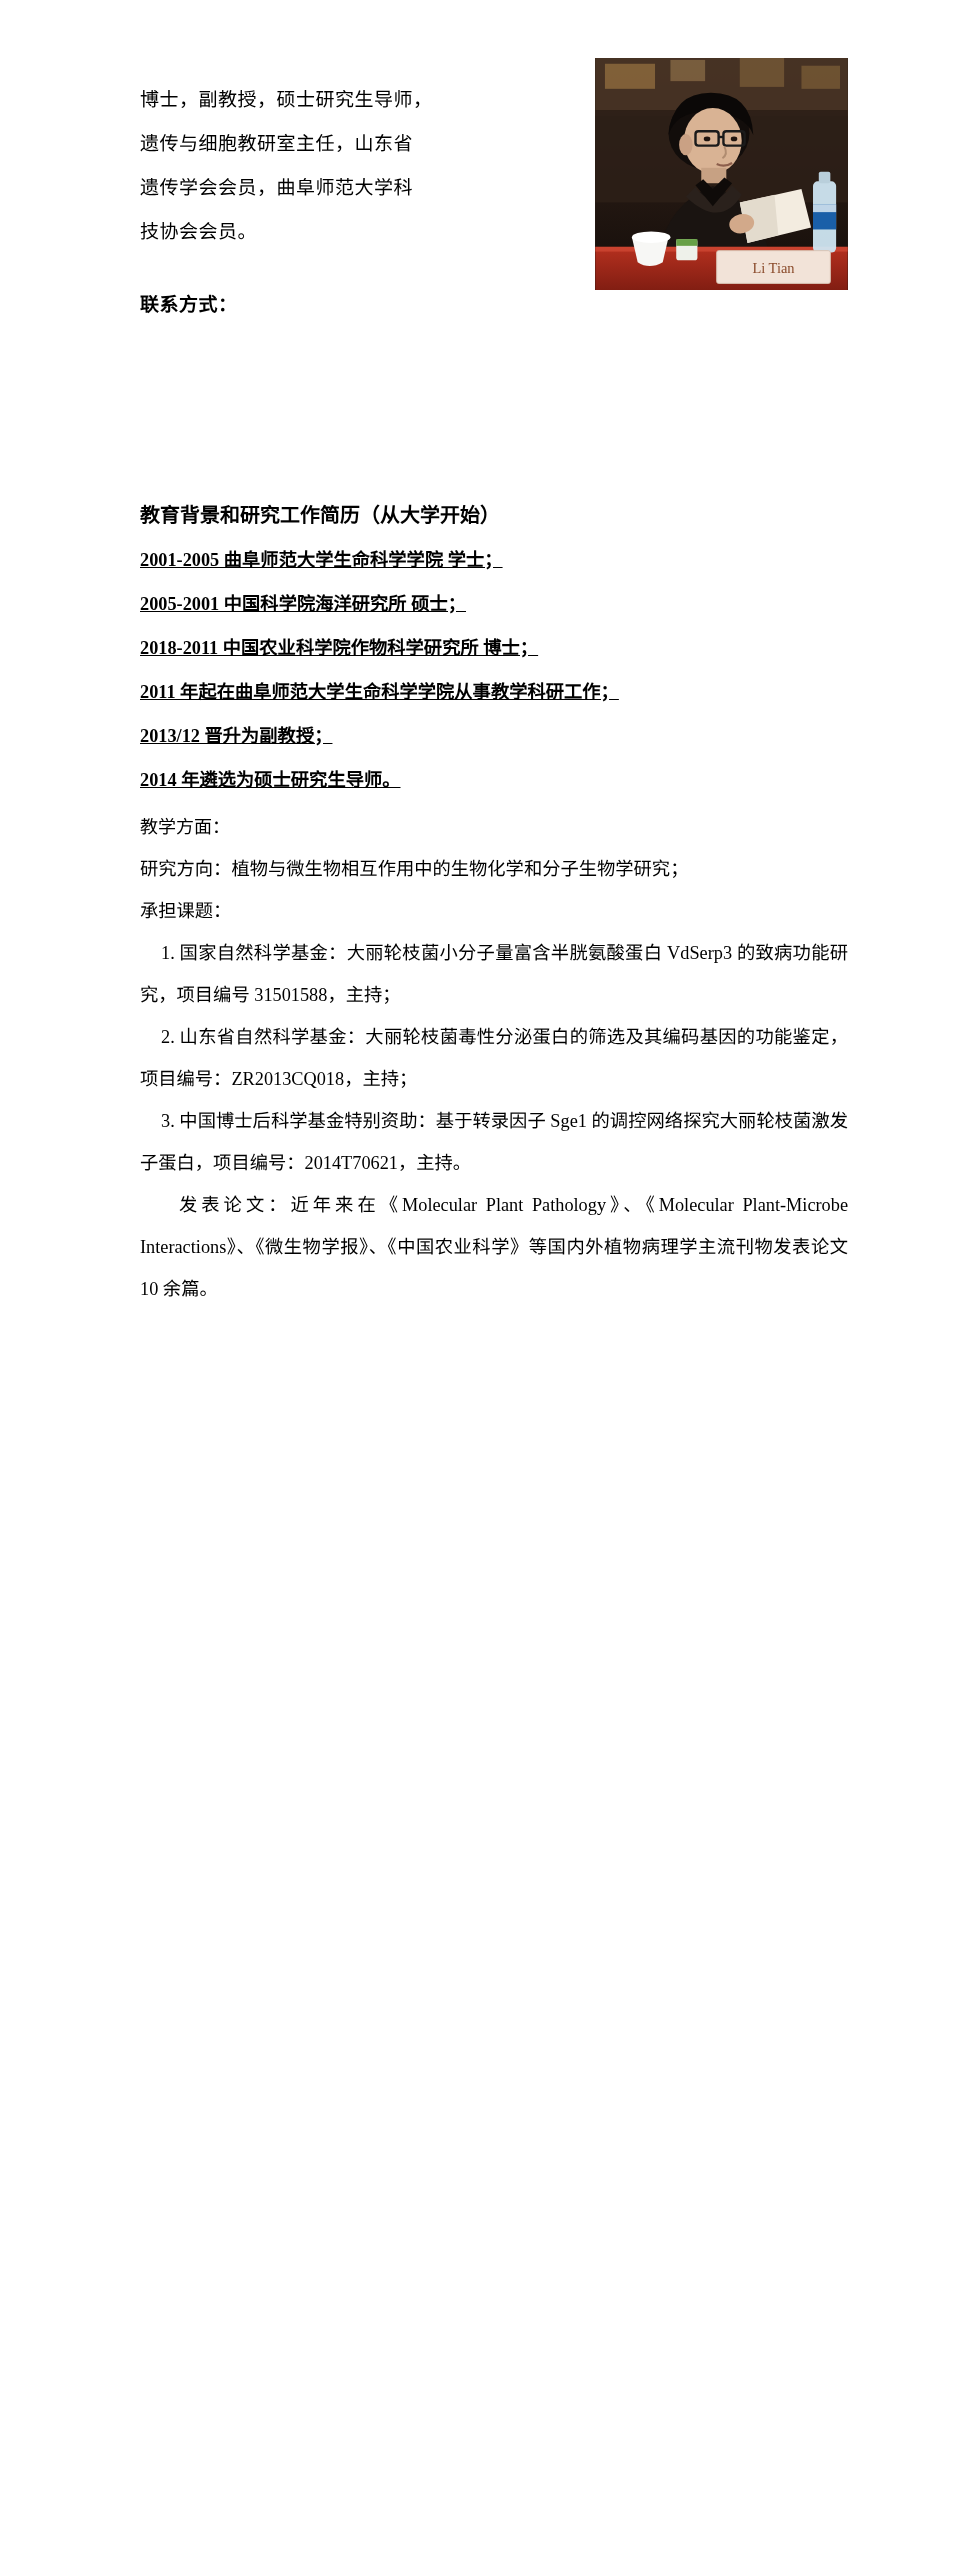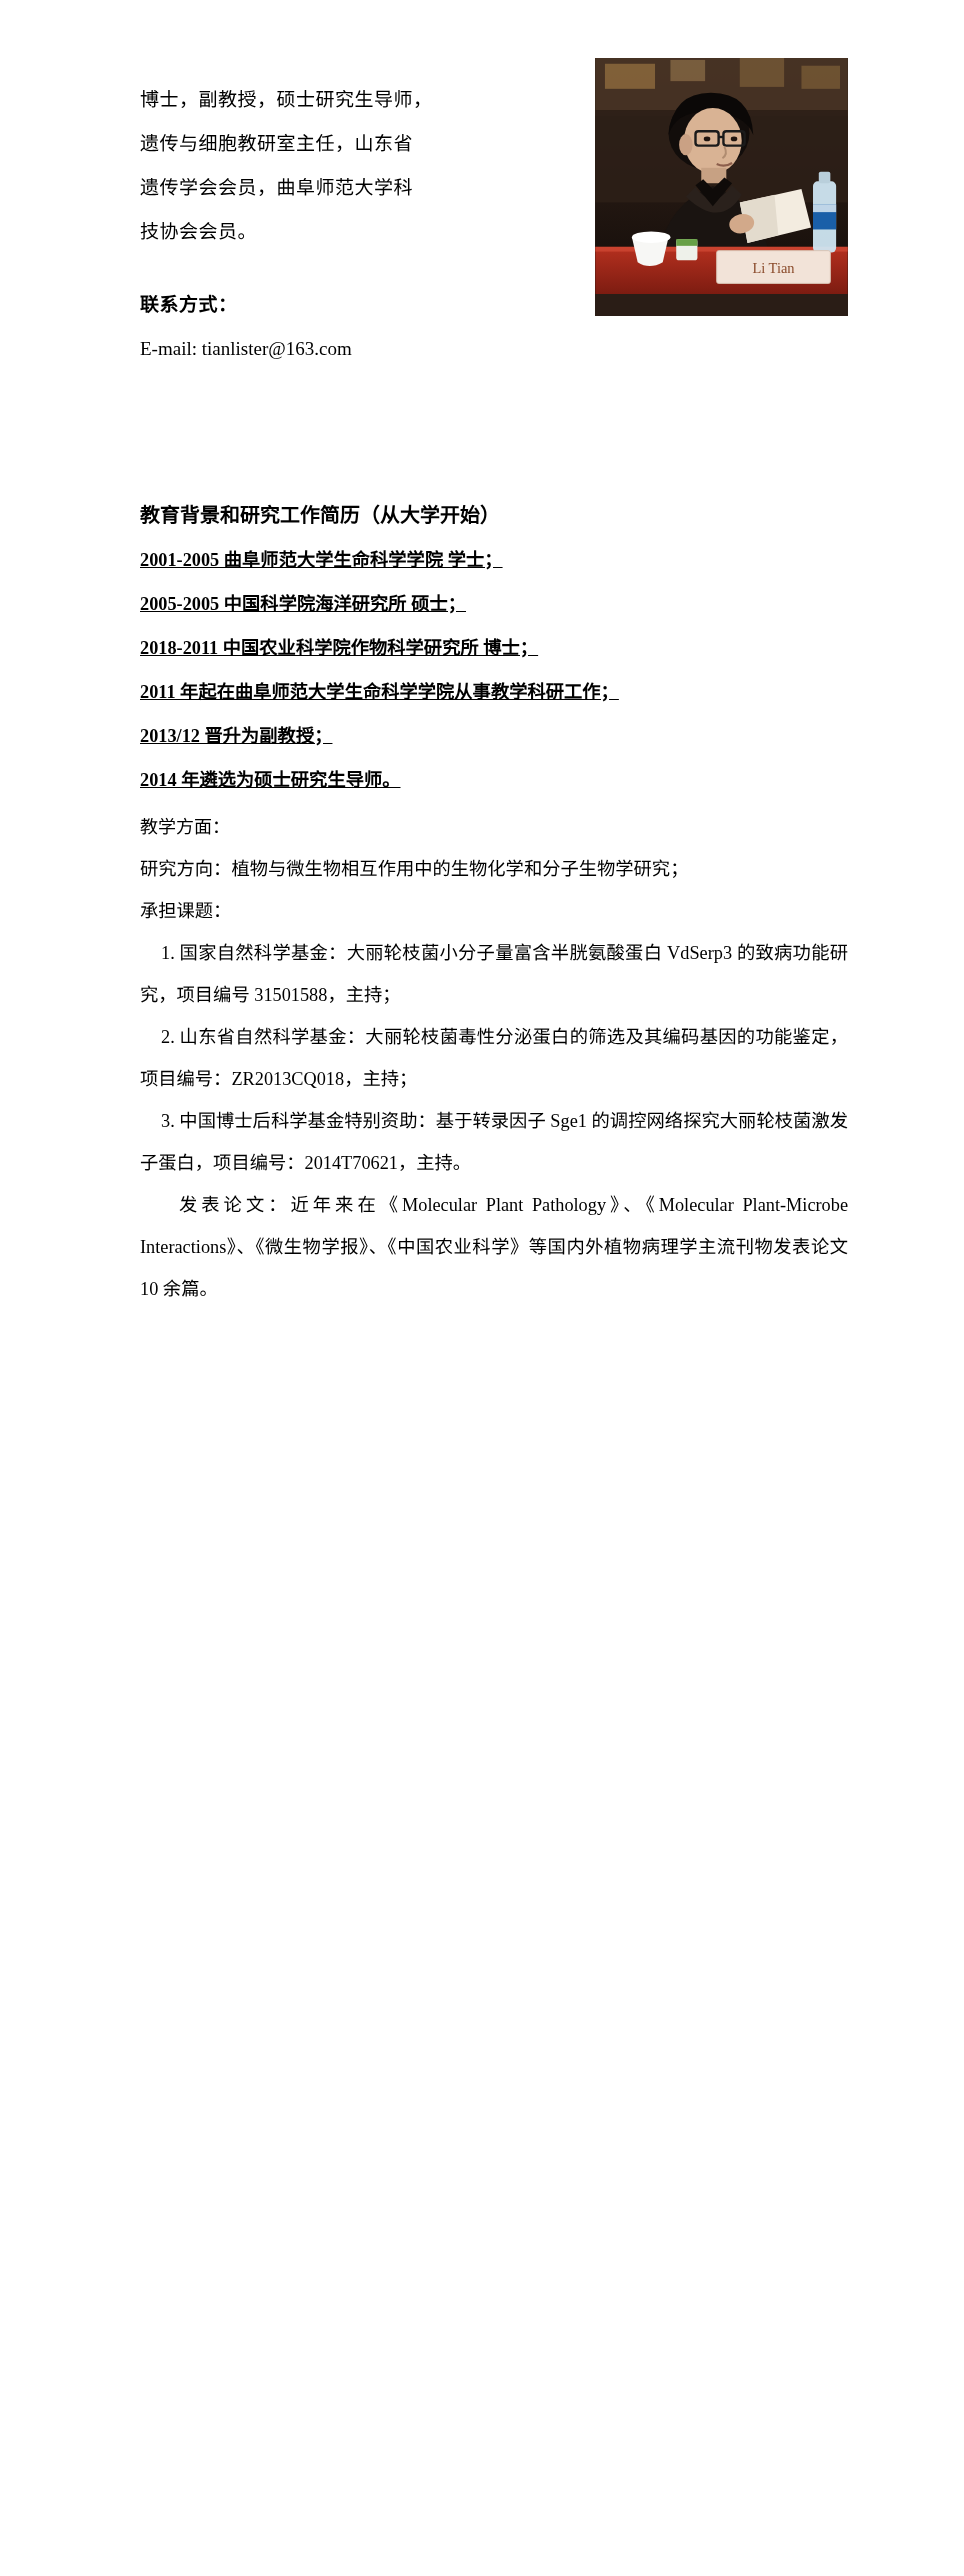--- a/index.html
+++ b/index.html
@@ -48,21 +48,21 @@
     line-height: 44px;
     font-family: "Liberation Serif", serif;
   }
 
   
   .photo {
     position: absolute;
     top: 19px;
     right: 0px;
     width: 253px;
-    height: 258px;
+    height: 232px;
     overflow: hidden;
     background: #2a1d16;
   }
   .photo svg {
     display: block;
   }
 
   
   .section-title {
     font-size: 20px;
@@ -108,21 +108,20 @@
 
   <div class="header">
 
     <div class="header-text">
       <div class="hline">博士，副教授，硕士研究生导师，</div>
       <div class="hline">遗传与细胞教研室主任，山东省</div>
       <div class="hline">遗传学会会员，曲阜师范大学科</div>
       <div class="hline">技协会会员。</div>
       <div class="hgap"></div>
       <div class="hline bold">联系方式：</div>
-      <div class="email">E-mail: tianlister@163.com</div>
     </div>
 
     <div class="photo">
       <svg width="253" height="236" viewBox="0 0 262 245" xmlns="http://www.w3.org/2000/svg">
         <defs>
           <linearGradient id="bg" x1="0" y1="0" x2="0" y2="1">
             <stop offset="0%" stop-color="#3b2a1e"></stop>
             <stop offset="55%" stop-color="#241812"></stop>
             <stop offset="100%" stop-color="#120c09"></stop>
           </linearGradient>
@@ -189,21 +188,21 @@
         <rect x="126" y="200" width="118" height="34" rx="2" fill="none" stroke="#d9c4b4" stroke-width="1"></rect>
         <text x="185" y="223" font-family="Liberation Serif, serif" font-size="15" fill="#8a4a2a" text-anchor="middle">Li Tian</text>
       </svg>
     </div>
 
   </div>
 
   <div class="section-title">教育背景和研究工作简历（从大学开始）</div>
 
   <div class="edu-line">2001-2005  曲阜师范大学生命科学学院  学士；</div>
-  <div class="edu-line">2005-2005 中国科学院海洋研究所  硕士；</div>
+  <div class="edu-line">2005-2001 中国科学院海洋研究所  硕士；</div>
   <div class="edu-line">2018-2011 中国农业科学院作物科学研究所  博士；</div>
   <div class="edu-line">2011 年起在曲阜师范大学生命科学学院从事教学科研工作；</div>
   <div class="edu-line">2013/12 晋升为副教授；</div>
   <div class="edu-line">2014 年遴选为硕士研究生导师。</div>
 
 
   <div class="sub-head">教学方面：</div>
 
   <div class="para">研究方向：植物与微生物相互作用中的生物化学和分子生物学研究；</div>
 

